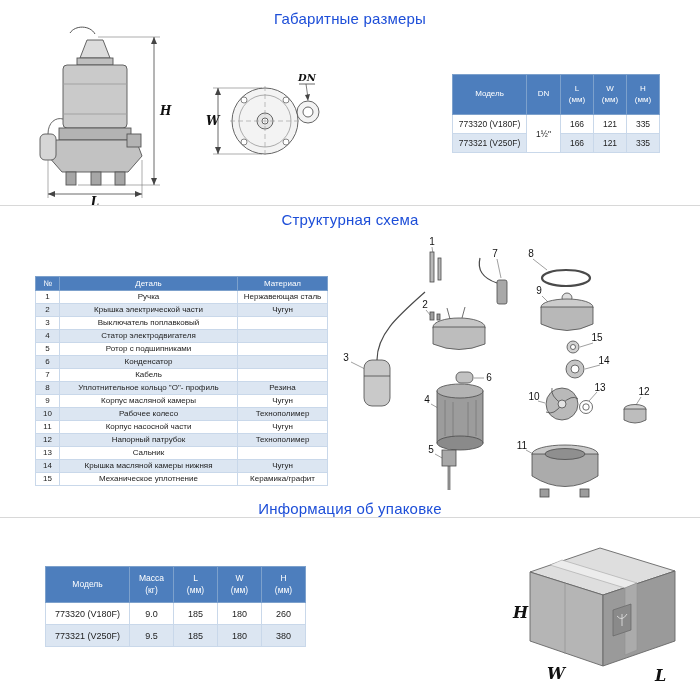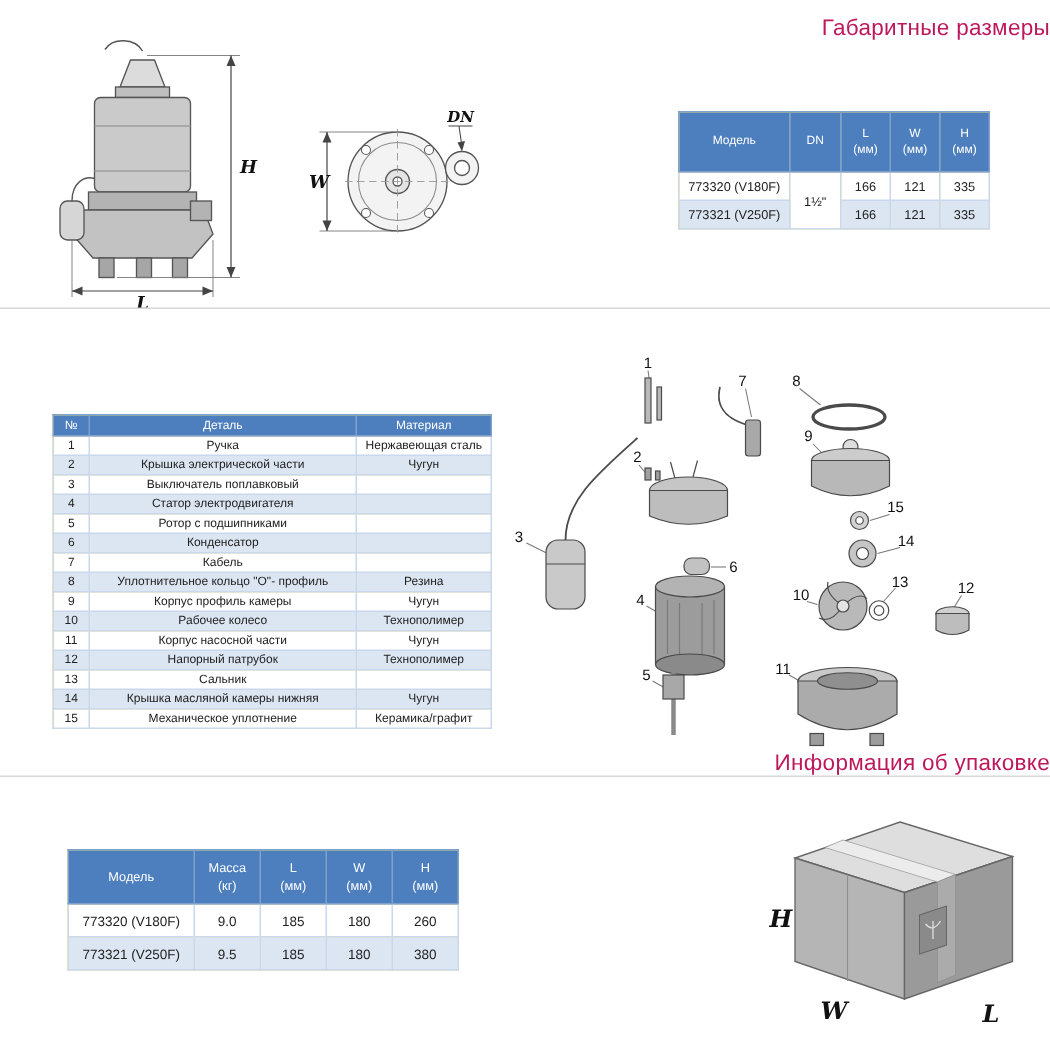--- a/index.html
+++ b/index.html
@@ -13,33 +13,33 @@
     width: 700px;
     height: 700px;
     background: #ffffff;
     overflow: hidden;
   }
   .abs { position: absolute; }
   .section-title {
     position: absolute;
     left: 0;
     width: 700px;
-    text-align: right;
+    text-align: center;
     font-size: 15px;
-    color: #be185d;
+    color: #1d4ed8;
     letter-spacing: 0.2px;
   }
   .divider {
     position: absolute;
     left: 0;
     width: 700px;
     height: 1px;
     background: #d8d8d8;
   }
-  table { border-collapse: collapse; background: #fde047; }
+  table { border-collapse: collapse; background: #84cc16; }
   .blue-table th {
     background: var(--header-bg, #4d7ebd);
     color: #ffffff;
     font-weight: normal;
     border: 1px solid #7da1cc;
     text-align: center;
     vertical-align: middle;
   }
   .blue-table td {
     border: 1px solid #c9d8ea;
@@ -184,20 +184,21 @@
       <tr class="alt">
         <td>773321 (V250F)</td>
         <td>166</td>
         <td>121</td>
         <td>335</td>
       </tr>
     </tbody>
   </table>
 
   <div class="divider" style="top:205px"></div>
+  <div class="section-title" style="top:211px">Структурная схема</div>
 
   <table class="blue-table parts-table abs" style="left:35px;top:276px">
     <colgroup>
         <col style="width:24px">
         <col style="width:178px">
         <col style="width:90px">
       </colgroup>
     <thead>
       <tr>
         <th>№</th>
@@ -241,21 +242,21 @@
         <td class="tl">Кабель</td>
         <td class="tl"></td>
       </tr>
       <tr class="alt">
         <td>8</td>
         <td class="tl">Уплотнительное кольцо "О"- профиль</td>
         <td class="tl">Резина</td>
       </tr>
       <tr>
         <td>9</td>
-        <td class="tl">Корпус профиль камеры</td>
+        <td class="tl">Корпус масляной камеры</td>
         <td class="tl">Чугун</td>
       </tr>
       <tr class="alt">
         <td>10</td>
         <td class="tl">Рабочее колесо</td>
         <td class="tl">Технополимер</td>
       </tr>
       <tr>
         <td>11</td>
         <td class="tl">Корпус насосной части</td>

